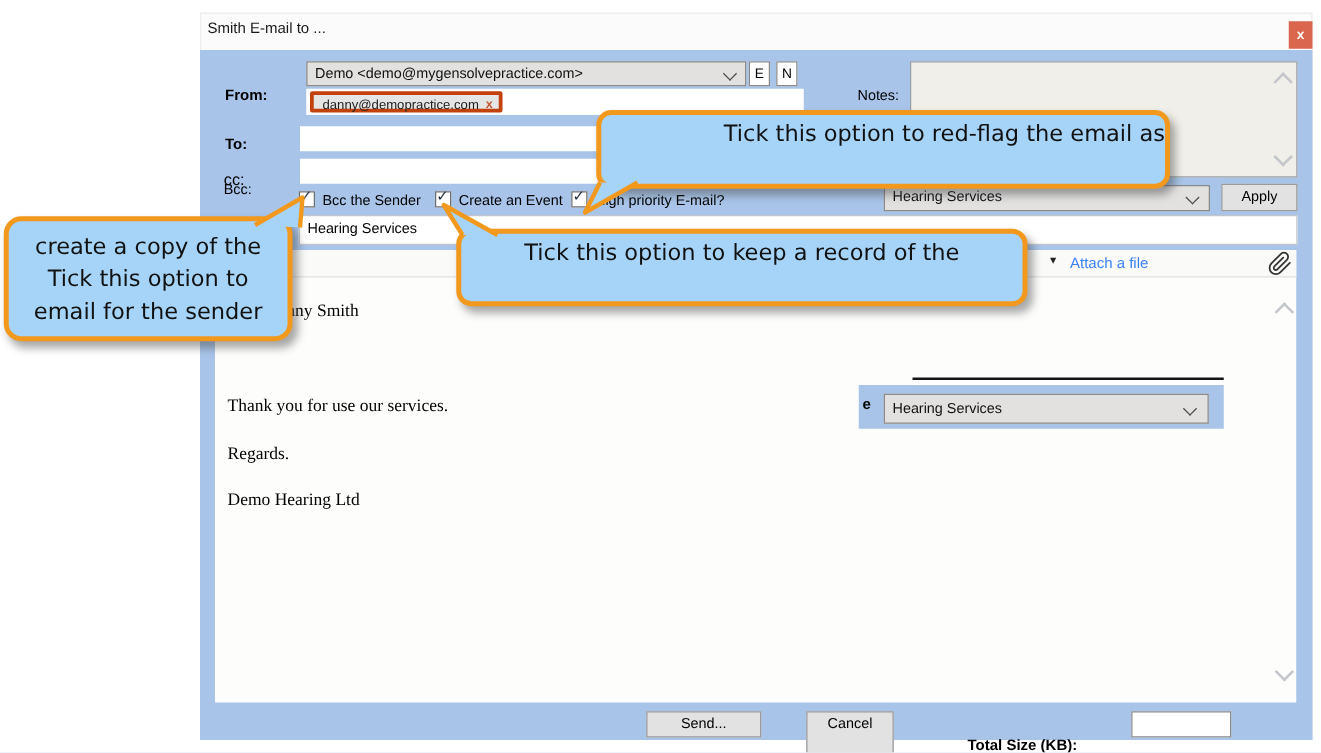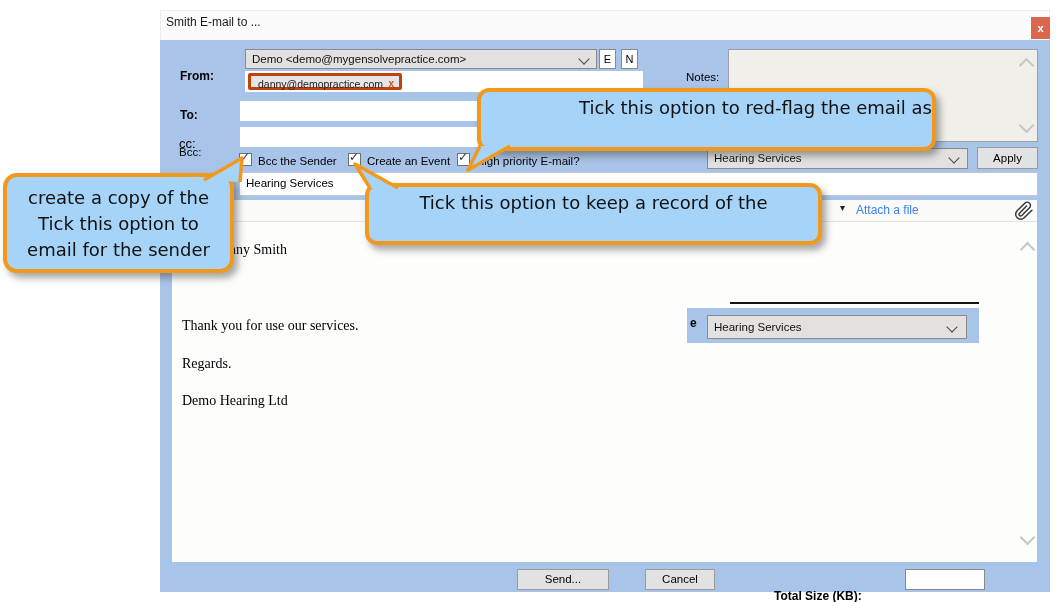--- a/index.html
+++ b/index.html
@@ -127,21 +127,21 @@
   <div class="abs hairline" style="left:730px;top:302px;width:249px;height:6px;"></div>
   <div class="abs frag-blue" style="left:687px;top:308px;width:292px;height:35px;">
     <span style="position:absolute;left:3px;top:8px;font-size:12px;font-weight:bold;">e</span>
     <div class="combo" style="position:absolute;left:20px;top:7px;width:260px;height:24px;line-height:22px;">
       <span>Hearing Services</span>
       <span class="chev" style="right:10px;top:7px;"></span>
     </div>
   </div>
 
   <div class="abs btn" style="left:483px;top:569px;width:92px;height:21px;margin-left:34px;"><span>Send...</span></div>
-  <div class="abs btn" style="left:645px;top:569px;width:70px;height:21px;"><span>Cancel</span></div>
+  <div class="abs btn" style="left:645px;top:569px;width:70px;height:34px;"><span>Cancel</span></div>
   <div class="abs lbl bold" style="left:774px;top:573px;">Total Size (KB):</div>
   <div class="abs field" style="left:905px;top:569px;width:80px;height:21px;border:1px solid #8a8a8a;"><span></span></div>
 
   <svg class="abs tail" style="left:196px;top:148px;" width="56" height="36">
     <path d="M8,32 L46,10 L44,34" fill="#a6d3f8" stroke="#f2991d" stroke-width="3.5" stroke-linejoin="round"></path>
   </svg>
   <svg class="abs tail" style="left:344px;top:154px;" width="64" height="36">
     <path d="M54,34 L11,10 L26,34" fill="#a6d3f8" stroke="#f2991d" stroke-width="3.5" stroke-linejoin="round"></path>
   </svg>
   <svg class="abs tail" style="left:450px;top:144px;" width="64" height="34">

